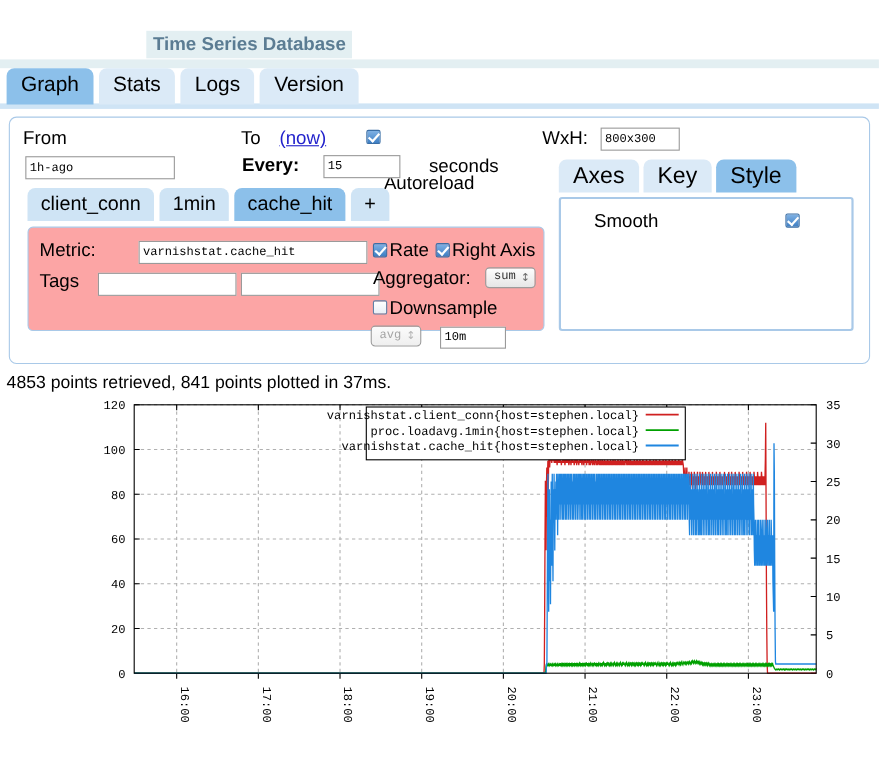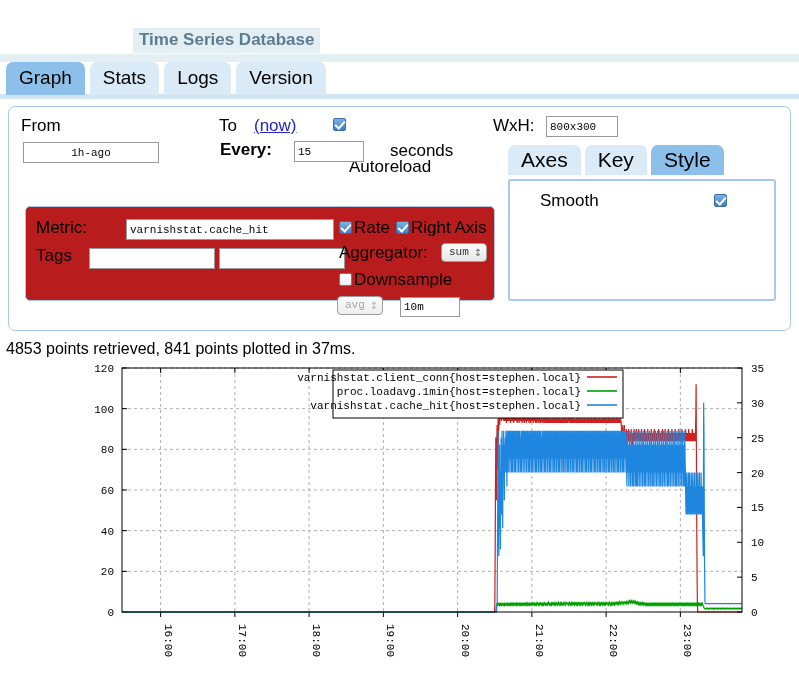--- a/index.html
+++ b/index.html
@@ -61,21 +61,21 @@
     box-sizing:border-box;
   }
 
   .lbl{font-size:17px;color:#000;}
 
   #from-label{position:absolute;left:12px;top:9px;}
   #from-input{
     position:absolute;left:14px;top:35px;width:128px;height:17px;
     border:1px solid #9a9a9a;background:#fff;
     font-family:"Liberation Mono", monospace;font-size:11px;
-    padding:1px 3px;box-sizing:content-box;text-align:center;
+    padding:1px 3px;box-sizing:content-box;
   }
   #to-label{position:absolute;left:210px;top:9px;}
   #now-link{
     position:absolute;left:245px;top:9px;
     color:#2222cc;text-decoration:underline;cursor:pointer;
   }
   #every-label{position:absolute;left:211px;top:33px;font-weight:bold;}
   #every-input{
     position:absolute;left:285px;top:34px;width:62px;height:17px;
     border:1px solid #9a9a9a;background:#fff;
@@ -110,21 +110,21 @@
     display:inline-block;vertical-align:bottom;
     background:#cfe4f5;border-radius:7px 7px 0 0;
     padding:4px 12px 5px 12px;font-size:18px;line-height:21px;
     margin-right:5px;cursor:pointer;
   }
   #metrictabs .mtab.active{background:#8cc0ea;}
   #metrictabs .mtab.plus{padding:4px 12px 5px 12px;}
 
   #metricbox{
     position:absolute;left:16px;top:99px;width:470px;height:95px;
-    border:1px solid #a9c9e8;border-radius:5px;background:#b91c1c;
+    border:1px solid #a9c9e8;border-radius:5px;background:#fca5a5;
     box-sizing:border-box;
   }
   #metric-label{position:absolute;left:10px;top:11px;}
   #metric-input{
     position:absolute;left:100px;top:12px;width:200px;height:17px;
     border:1px solid #9a9a9a;background:#fff;
     font-family:"Liberation Mono", monospace;font-size:11px;padding:1px 3px;
   }
   #tags-label{position:absolute;left:10px;top:39px;}
   #tag-input-1{
@@ -223,20 +223,23 @@
   <div id="to-label" class="lbl">To</div>
   <div id="now-link" class="lbl">(now)</div>
 
   <div id="autoreload-box" class="cb checked"></div>
   <div id="autoreload-label" class="lbl">Autoreload</div>
 
   <div id="every-label" class="lbl">Every:</div>
   <input id="every-input" value="15" style="">
   <div id="seconds-label" class="lbl">seconds</div>
 
+  <div id="metrictabs">
+    <div class="mtab">client_conn</div><div class="mtab">1min</div><div class="mtab active">cache_hit</div><div class="mtab plus">+</div>
+  </div>
 
   <div id="metricbox">
     <div id="metric-label" class="lbl">Metric:</div>
     <input id="metric-input" value="varnishstat.cache_hit" style="">
 
     <div id="tags-label" class="lbl">Tags</div>
     <input id="tag-input-1" value="" style="">
     <input id="tag-input-2" value="" style="">
 
     <div id="rate-box" class="cb checked"></div>

